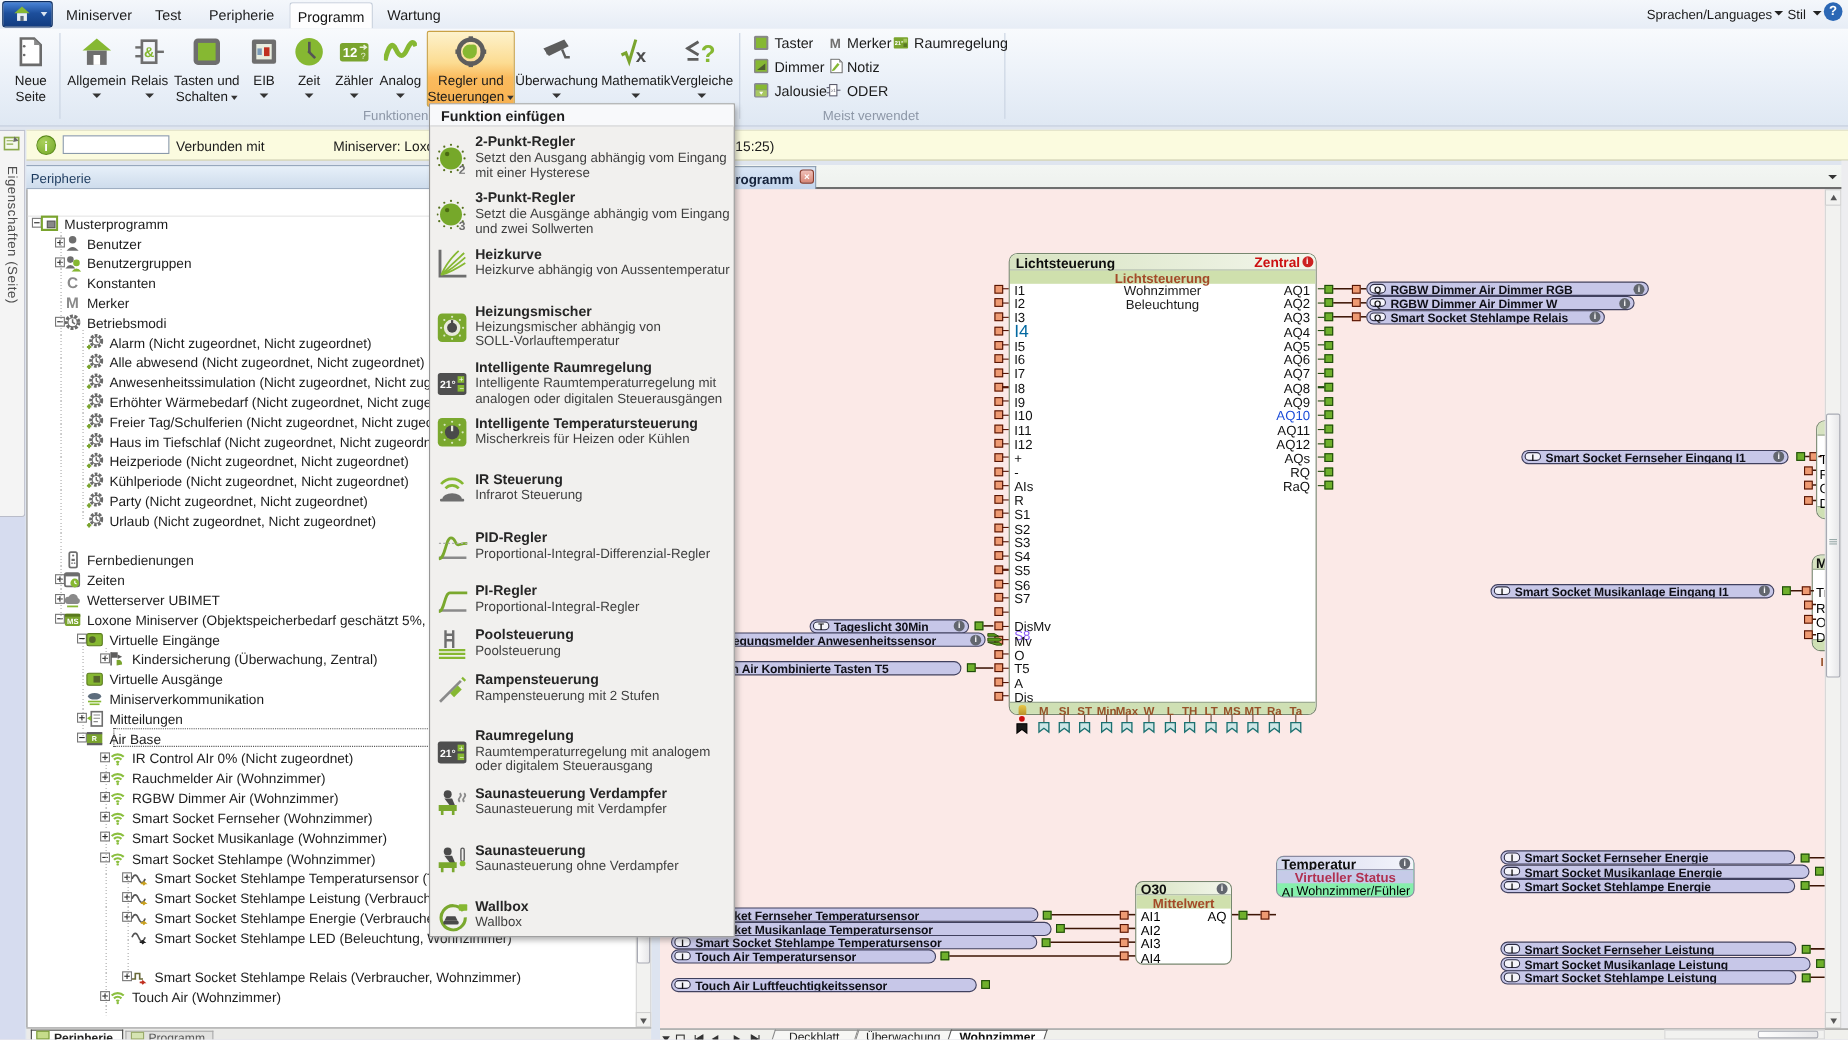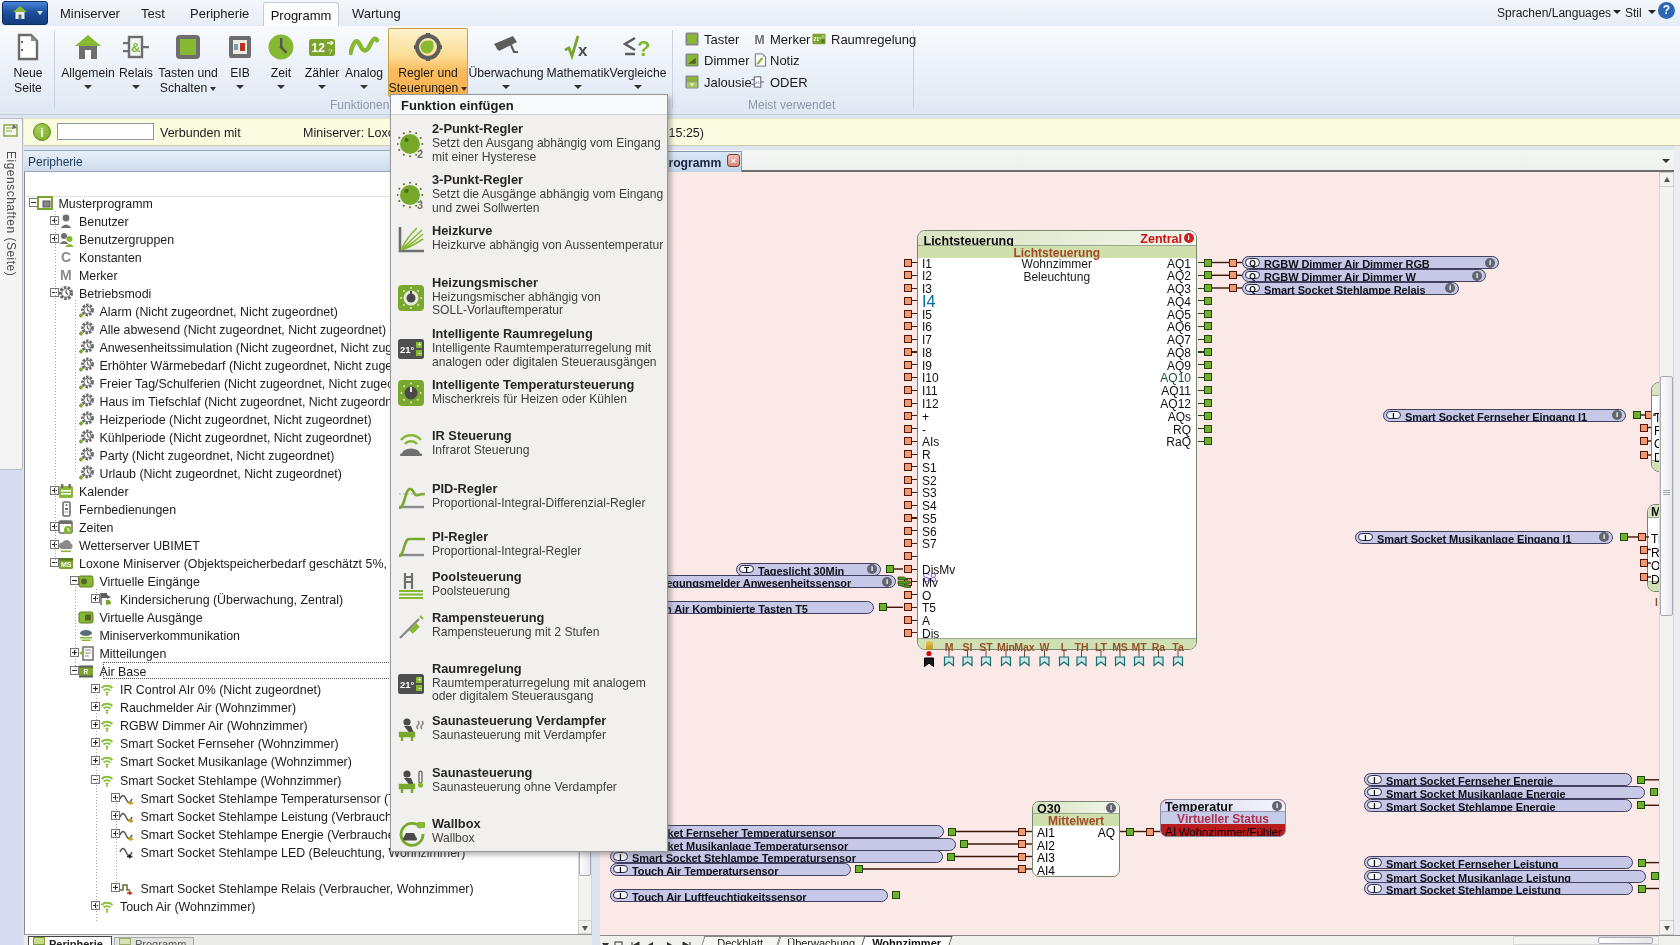--- a/index.html
+++ b/index.html
@@ -373,34 +373,20 @@
       <div class="tlab" style="left:74.5px">Party (Nicht zugeordnet, Nicht zugeordnet)</div>
     </div>
 <div class="trow" style="left:0;top:292.0px;width:568px">
       <div class="ticon" style="left:53.0px"><svg width="16" height="16" viewBox="0 0 16 16">
           <circle cx="9.5" cy="7" r="5" fill="none" stroke="#6a6a6a" stroke-width="2.8" stroke-dasharray="2.4 1.2"></circle>
           <circle cx="9.5" cy="7" r="3.7" fill="#fff" stroke="#6a6a6a" stroke-width="1"></circle>
           <path d="M9.5 4.6 v2.6 l2 1.3" stroke="#6a6a6a" stroke-width="1.3" fill="none"></path>
           <path d="M1 12.5 h4 m-2 -2 v4" stroke="#7aa42e" stroke-width="1.8"></path>
         </svg></div>
       <div class="tlab" style="left:74.5px">Urlaub (Nicht zugeordnet, Nicht zugeordnet)</div>
-    </div>
-<div class="trow" style="left:0;top:310.0px;width:568px">
-      <div class="exp p" style="left:24.5px">
-        <i></i>
-        <b></b>
-      </div>
-      <div class="ticon" style="left:32.5px"><svg width="16" height="16" viewBox="0 0 16 16">
-          <rect x="1" y="3" width="14" height="12" rx="1.5" fill="#8ab83a"></rect>
-          <rect x="3" y="1" width="2.4" height="4" fill="#6e6e6e"></rect>
-          <rect x="10.5" y="1" width="2.4" height="4" fill="#6e6e6e"></rect>
-          <rect x="3" y="7" width="10" height="1.6" fill="#fff"></rect>
-          <rect x="3" y="10" width="10" height="1.6" fill="#fff"></rect>
-        </svg></div>
-      <div class="tlab" style="left:54.0px">Kalender</div>
     </div>
 <div class="trow" style="left:0;top:328.0px;width:568px">
       <div class="ticon" style="left:32.5px"><svg width="16" height="16" viewBox="0 0 16 16">
           <rect x="5" y="1" width="7" height="14" rx="1.5" fill="#fff" stroke="#6e6e6e" stroke-width="1.6"></rect>
           <circle cx="8.5" cy="4" r="1" fill="#6e6e6e"></circle>
           <rect x="7" y="7" width="3" height="2" fill="#6e6e6e"></rect>
           <circle cx="7.5" cy="11" r=".8" fill="#888"></circle>
           <circle cx="9.8" cy="11" r=".8" fill="#888"></circle>
         </svg></div>
       <div class="tlab" style="left:54.0px">Fernbedienungen</div>
@@ -785,21 +771,21 @@
 <div class="abs" style="left:597.5px;top:153.9px;width:6.0px;height:1.2px;background:#1e4a0c"></div>
 <div class="abs" style="left:530.0px;top:161.1px;width:61.0px;height:12.0px;font-size:12px;color:#101010;text-align:right">AQ7</div>
 <div class="abs" style="left:603.5px;top:163.1px;width:8.0px;height:8.0px;background:#6fb02c;border:1.5px solid #1e4a0c"></div>
 <div class="abs" style="left:597.5px;top:166.6px;width:6.0px;height:1.2px;background:#1e4a0c"></div>
 <div class="abs" style="left:530.0px;top:173.9px;width:61.0px;height:12.0px;font-size:12px;color:#101010;text-align:right">AQ8</div>
 <div class="abs" style="left:603.5px;top:175.9px;width:8.0px;height:8.0px;background:#6fb02c;border:1.5px solid #1e4a0c"></div>
 <div class="abs" style="left:597.5px;top:179.4px;width:6.0px;height:1.2px;background:#1e4a0c"></div>
 <div class="abs" style="left:530.0px;top:186.7px;width:61.0px;height:12.0px;font-size:12px;color:#101010;text-align:right">AQ9</div>
 <div class="abs" style="left:603.5px;top:188.7px;width:8.0px;height:8.0px;background:#6fb02c;border:1.5px solid #1e4a0c"></div>
 <div class="abs" style="left:597.5px;top:192.2px;width:6.0px;height:1.2px;background:#1e4a0c"></div>
-<div class="abs" style="left:530.0px;top:199.4px;width:61.0px;height:12.0px;font-size:12px;color:#14532d;text-align:right">AQ10</div>
+<div class="abs" style="left:530.0px;top:199.4px;width:61.0px;height:12.0px;font-size:12px;color:#1d4ed8;text-align:right">AQ10</div>
 <div class="abs" style="left:603.5px;top:201.4px;width:8.0px;height:8.0px;background:#6fb02c;border:1.5px solid #1e4a0c"></div>
 <div class="abs" style="left:597.5px;top:204.9px;width:6.0px;height:1.2px;background:#1e4a0c"></div>
 <div class="abs" style="left:530.0px;top:212.2px;width:61.0px;height:12.0px;font-size:12px;color:#101010;text-align:right">AQ11</div>
 <div class="abs" style="left:603.5px;top:214.2px;width:8.0px;height:8.0px;background:#6fb02c;border:1.5px solid #1e4a0c"></div>
 <div class="abs" style="left:597.5px;top:217.7px;width:6.0px;height:1.2px;background:#1e4a0c"></div>
 <div class="abs" style="left:530.0px;top:225.0px;width:61.0px;height:12.0px;font-size:12px;color:#101010;text-align:right">AQ12</div>
 <div class="abs" style="left:603.5px;top:227.0px;width:8.0px;height:8.0px;background:#6fb02c;border:1.5px solid #1e4a0c"></div>
 <div class="abs" style="left:597.5px;top:230.5px;width:6.0px;height:1.2px;background:#1e4a0c"></div>
 <div class="abs" style="left:530.0px;top:237.7px;width:61.0px;height:12.0px;font-size:12px;color:#101010;text-align:right">AQs</div>
 <div class="abs" style="left:603.5px;top:239.7px;width:8.0px;height:8.0px;background:#6fb02c;border:1.5px solid #1e4a0c"></div>
@@ -908,21 +894,21 @@
 <div class="abs" style="left:10.0px;top:690.5px;width:241.0px;height:13.0px;background:#c7c7e8;border:1.5px solid #40405e;border-radius:7px;font-size:11px;font-weight:bold;color:#101018;white-space:nowrap;overflow:hidden">
       <span class="pbadge">I</span>
       <span class="ptxt">Touch Air Temperatursensor</span>
     </div>
 <div class="abs" style="left:255.0px;top:693.0px;width:8.0px;height:8.0px;background:#6fb02c;border:1.5px solid #1e4a0c"></div>
 <div class="abs" style="left:10.0px;top:716.5px;width:278.0px;height:13.0px;background:#c7c7e8;border:1.5px solid #40405e;border-radius:7px;font-size:11px;font-weight:bold;color:#101018;white-space:nowrap;overflow:hidden">
       <span class="pbadge">I</span>
       <span class="ptxt">Touch Air Luftfeuchtigkeitssensor</span>
     </div>
 <div class="abs" style="left:292.0px;top:719.0px;width:8.0px;height:8.0px;background:#6fb02c;border:1.5px solid #1e4a0c"></div>
-<div class="abs" style="left:560.0px;top:627.0px;width:126.0px;height:38.0px;background:#b91c1c;border:1.5px solid #8a8aa0;border-radius:7px;overflow:hidden">
+<div class="abs" style="left:560.0px;top:606px;width:126.0px;height:38.0px;background:#86efac;border:1.5px solid #8a8aa0;border-radius:7px;overflow:hidden">
       <div class="abs" style="left:0;top:0;right:0;height:12px;background:linear-gradient(to right,#d4d6ee,#f4f5fb);border-bottom:1px solid #9a9ab2"></div>
       <div class="txt btitle" style="left:4px;top:1px">Temperatur</div>
       <div class="abs" style="right:3px;top:1px;width:10px;height:10px;border-radius:50%;background:#62666e;color:#fff;font-size:8px;font-weight:bold;text-align:center;line-height:10px">i</div>
       <div class="abs" style="left:0;top:12px;right:0;height:12px;background:#c6cbe8;text-align:center;font-size:12px;font-weight:bold;color:#b03050">Virtueller Status</div>
       <div class="txt" style="left:4px;top:26px;font-size:12px">AI</div>
       <div class="txt" style="right:3px;top:26.5px;font-size:11.5px;position:absolute">Wohnzimmer/Fühler</div>
     </div>
 <div class="abs" style="left:764.0px;top:601.3px;width:268.0px;height:13.0px;background:#c7c7e8;border:1.5px solid #40405e;border-radius:7px;font-size:11px;font-weight:bold;color:#101018;white-space:nowrap;overflow:hidden">
       <span class="pbadge">I</span>
       <span class="ptxt">Smart Socket Fernseher Energie</span>

